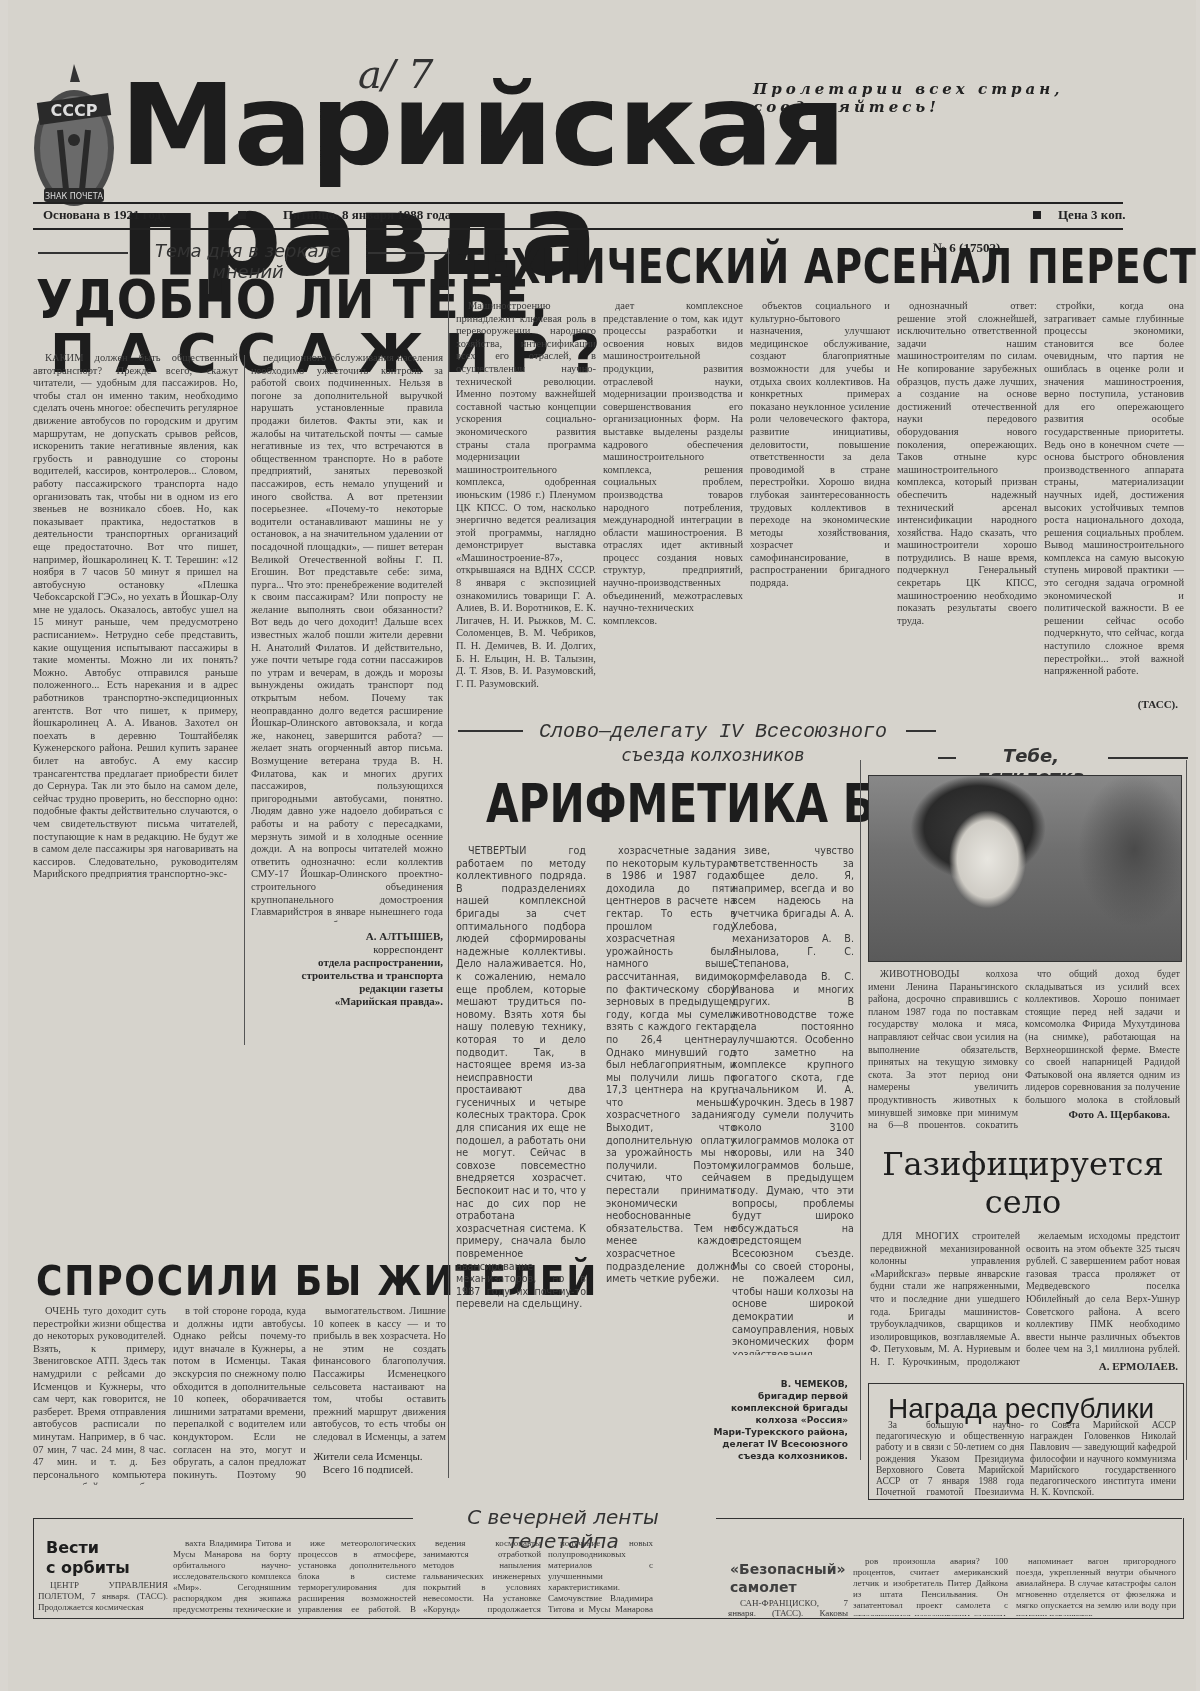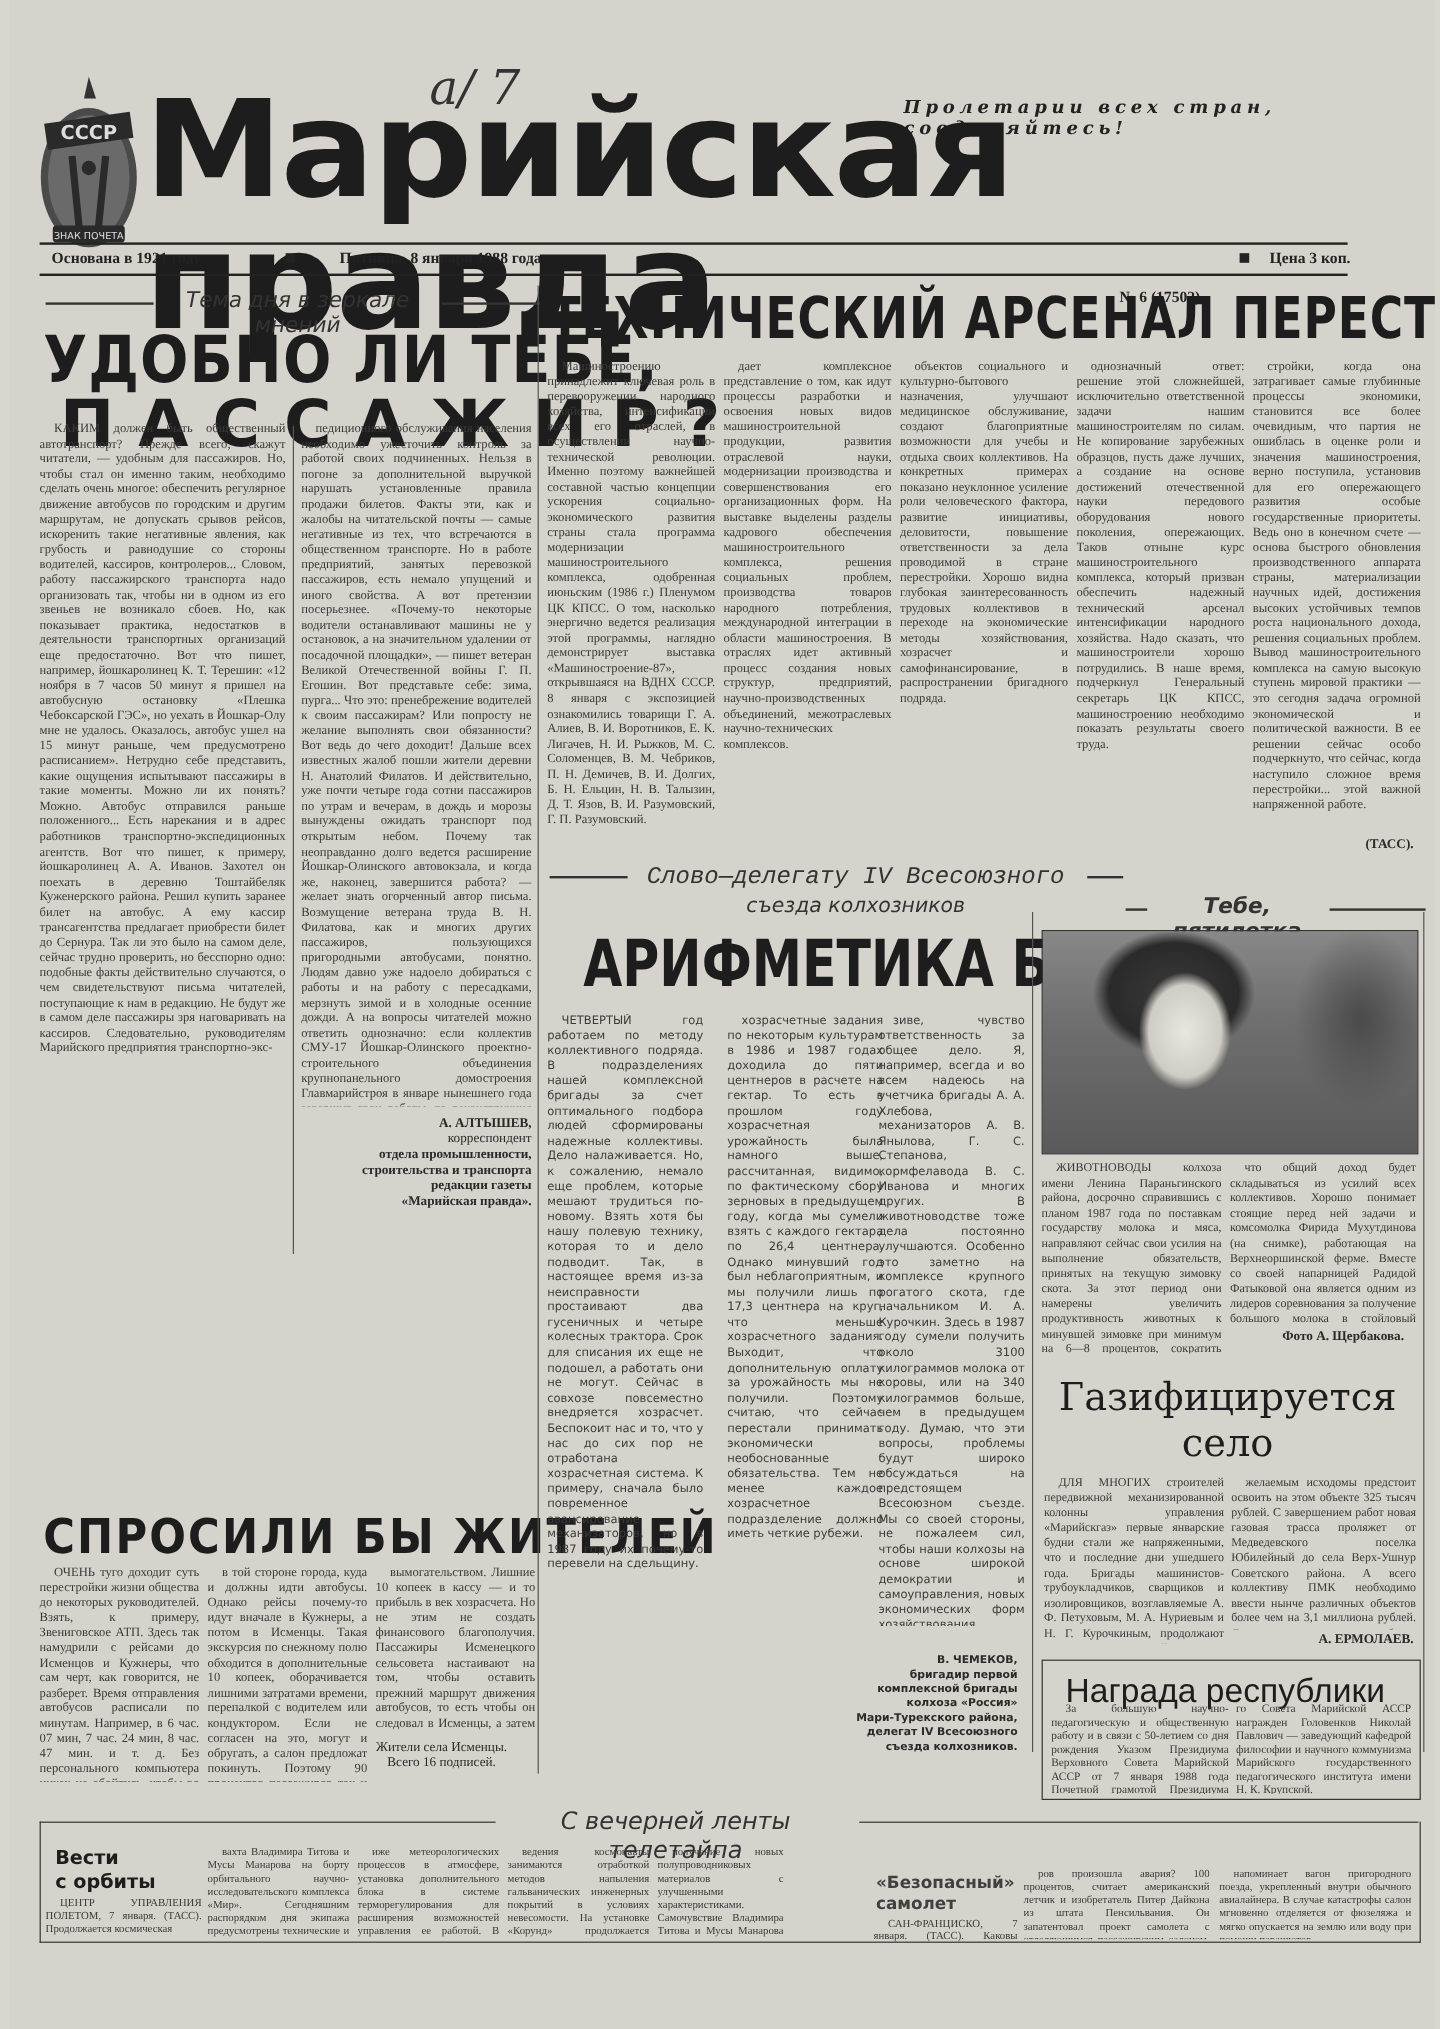--- a/index.html
+++ b/index.html
@@ -86,21 +86,21 @@
   <div class="col" style="left:25px; top:352px; width:205px; height:680px;">
       <p>КАКИМ должен быть общественный автотранспорт? Прежде всего, скажут читатели, — удобным для пассажиров. Но, чтобы стал он именно таким, необходимо сделать очень многое: обеспечить регулярное движение автобусов по городским и другим маршрутам, не допускать срывов рейсов, искоренить такие негативные явления, как грубость и равнодушие со стороны водителей, кассиров, контролеров... Словом, работу пассажирского транспорта надо организовать так, чтобы ни в одном из его звеньев не возникало сбоев. Но, как показывает практика, недостатков в деятельности транспортных организаций еще предостаточно. Вот что пишет, например, йошкаролинец К. Т. Терешин: «12 ноября в 7 часов 50 минут я пришел на автобусную остановку «Плешка Чебоксарской ГЭС», но уехать в Йошкар-Олу мне не удалось. Оказалось, автобус ушел на 15 минут раньше, чем предусмотрено расписанием». Нетрудно себе представить, какие ощущения испытывают пассажиры в такие моменты. Можно ли их понять? Можно. Автобус отправился раньше положенного... Есть нарекания и в адрес работников транспортно-экспедиционных агентств. Вот что пишет, к примеру, йошкаролинец А. А. Иванов. Захотел он поехать в деревню Тоштайбеляк Куженерского района. Решил купить заранее билет на автобус. А ему кассир трансагентства предлагает приобрести билет до Сернура. Так ли это было на самом деле, сейчас трудно проверить, но бесспорно одно: подобные факты действительно случаются, о чем свидетельствуют письма читателей, поступающие к нам в редакцию. Не будут же в самом деле пассажиры зря наговаривать на кассиров. Следовательно, руководителям Марийского предприятия транспортно-экс-</p>
     </div>
   <div class="vrule" style="left:236px; top:355px; height:690px;"></div>
   <div class="col" style="left:243px; top:352px; width:192px; height:570px;">
       <p>педиционного обслуживания населения необходимо ужесточить контроль за работой своих подчиненных. Нельзя в погоне за дополнительной выручкой нарушать установленные правила продажи билетов. Факты эти, как и жалобы на читательской почты — самые негативные из тех, что встречаются в общественном транспорте. Но в работе предприятий, занятых перевозкой пассажиров, есть немало упущений и иного свойства. А вот претензии посерьезнее. «Почему-то некоторые водители останавливают машины не у остановок, а на значительном удалении от посадочной площадки», — пишет ветеран Великой Отечественной войны Г. П. Егошин. Вот представьте себе: зима, пурга... Что это: пренебрежение водителей к своим пассажирам? Или попросту не желание выполнять свои обязанности? Вот ведь до чего доходит! Дальше всех известных жалоб пошли жители деревни Н. Анатолий Филатов. И действительно, уже почти четыре года сотни пассажиров по утрам и вечерам, в дождь и морозы вынуждены ожидать транспорт под открытым небом. Почему так неоправданно долго ведется расширение Йошкар-Олинского автовокзала, и когда же, наконец, завершится работа? — желает знать огорченный автор письма. Возмущение ветерана труда В. Н. Филатова, как и многих других пассажиров, пользующихся пригородными автобусами, понятно. Людям давно уже надоело добираться с работы и на работу с пересадками, мерзнуть зимой и в холодные осенние дожди. А на вопросы читателей можно ответить однозначно: если коллектив СМУ-17 Йошкар-Олинского проектно-строительного объединения крупнопанельного домостроения Главмарийстроя в январе нынешнего года завершит свои работы, то реконструкция автовокзала, возможно, закончится в апреле — мае.</p>
     </div>
   <div class="sig abs" style="left:243px; top:930px; width:192px;">
     <div>А. АЛТЫШЕВ,</div>
     <div style="font-weight:normal">корреспондент</div>
-    <div>отдела промышленности,</div>
+    <div>отдела распространении,</div>
     <div>строительства и транспорта</div>
     <div>редакции газеты</div>
     <div>«Марийская правда».</div>
   </div>
 
   <div class="abs h-black" style="left:28px; top:1258px; font-size:40px; letter-spacing:2px; transform:scaleX(0.9); transform-origin:left;">СПРОСИЛИ БЫ ЖИТЕЛЕЙ</div>
   <div class="col" style="left:25px; top:1305px; width:133px; height:180px;">
       <p>ОЧЕНЬ туго доходит суть перестройки жизни общества до некоторых руководителей. Взять, к примеру, Звениговское АТП. Здесь так намудрили с рейсами до Исменцов и Кужнеры, что сам черт, как говорится, не разберет. Время отправления автобусов расписали по минутам. Например, в 6 час. 07 мин, 7 час. 24 мин, 8 час. 47 мин. и т. д. Без персонального компьютера никак не обойтись, чтобы во всем этом не запутаться. И это еще ничего, при условии, что каждое расписание выполняется. Но дело в том, что такое расписание не устраивает пассажиров, особенно тех, которые по утрам спешат на предприятия, расположенные</p>
     </div>
   <div class="col" style="left:165px; top:1305px; width:133px; height:180px;">

